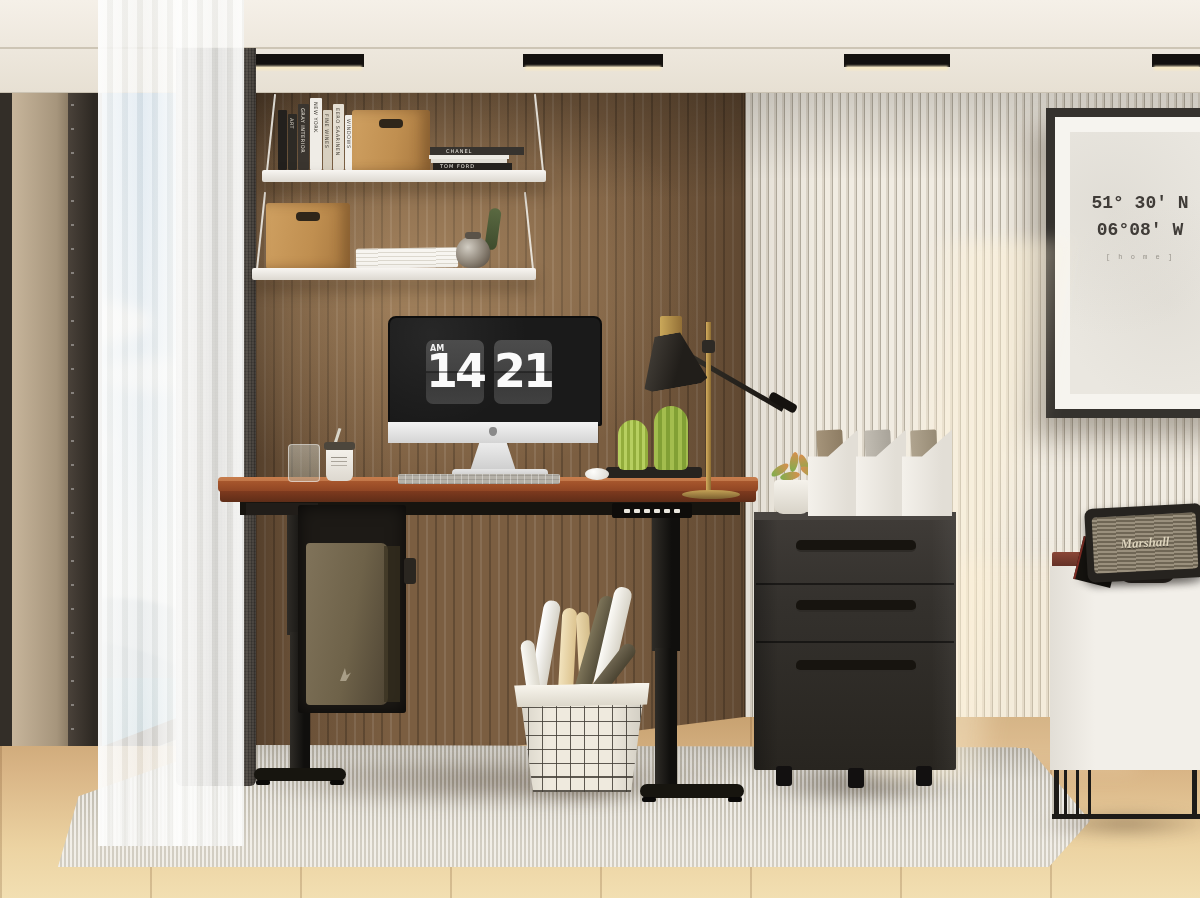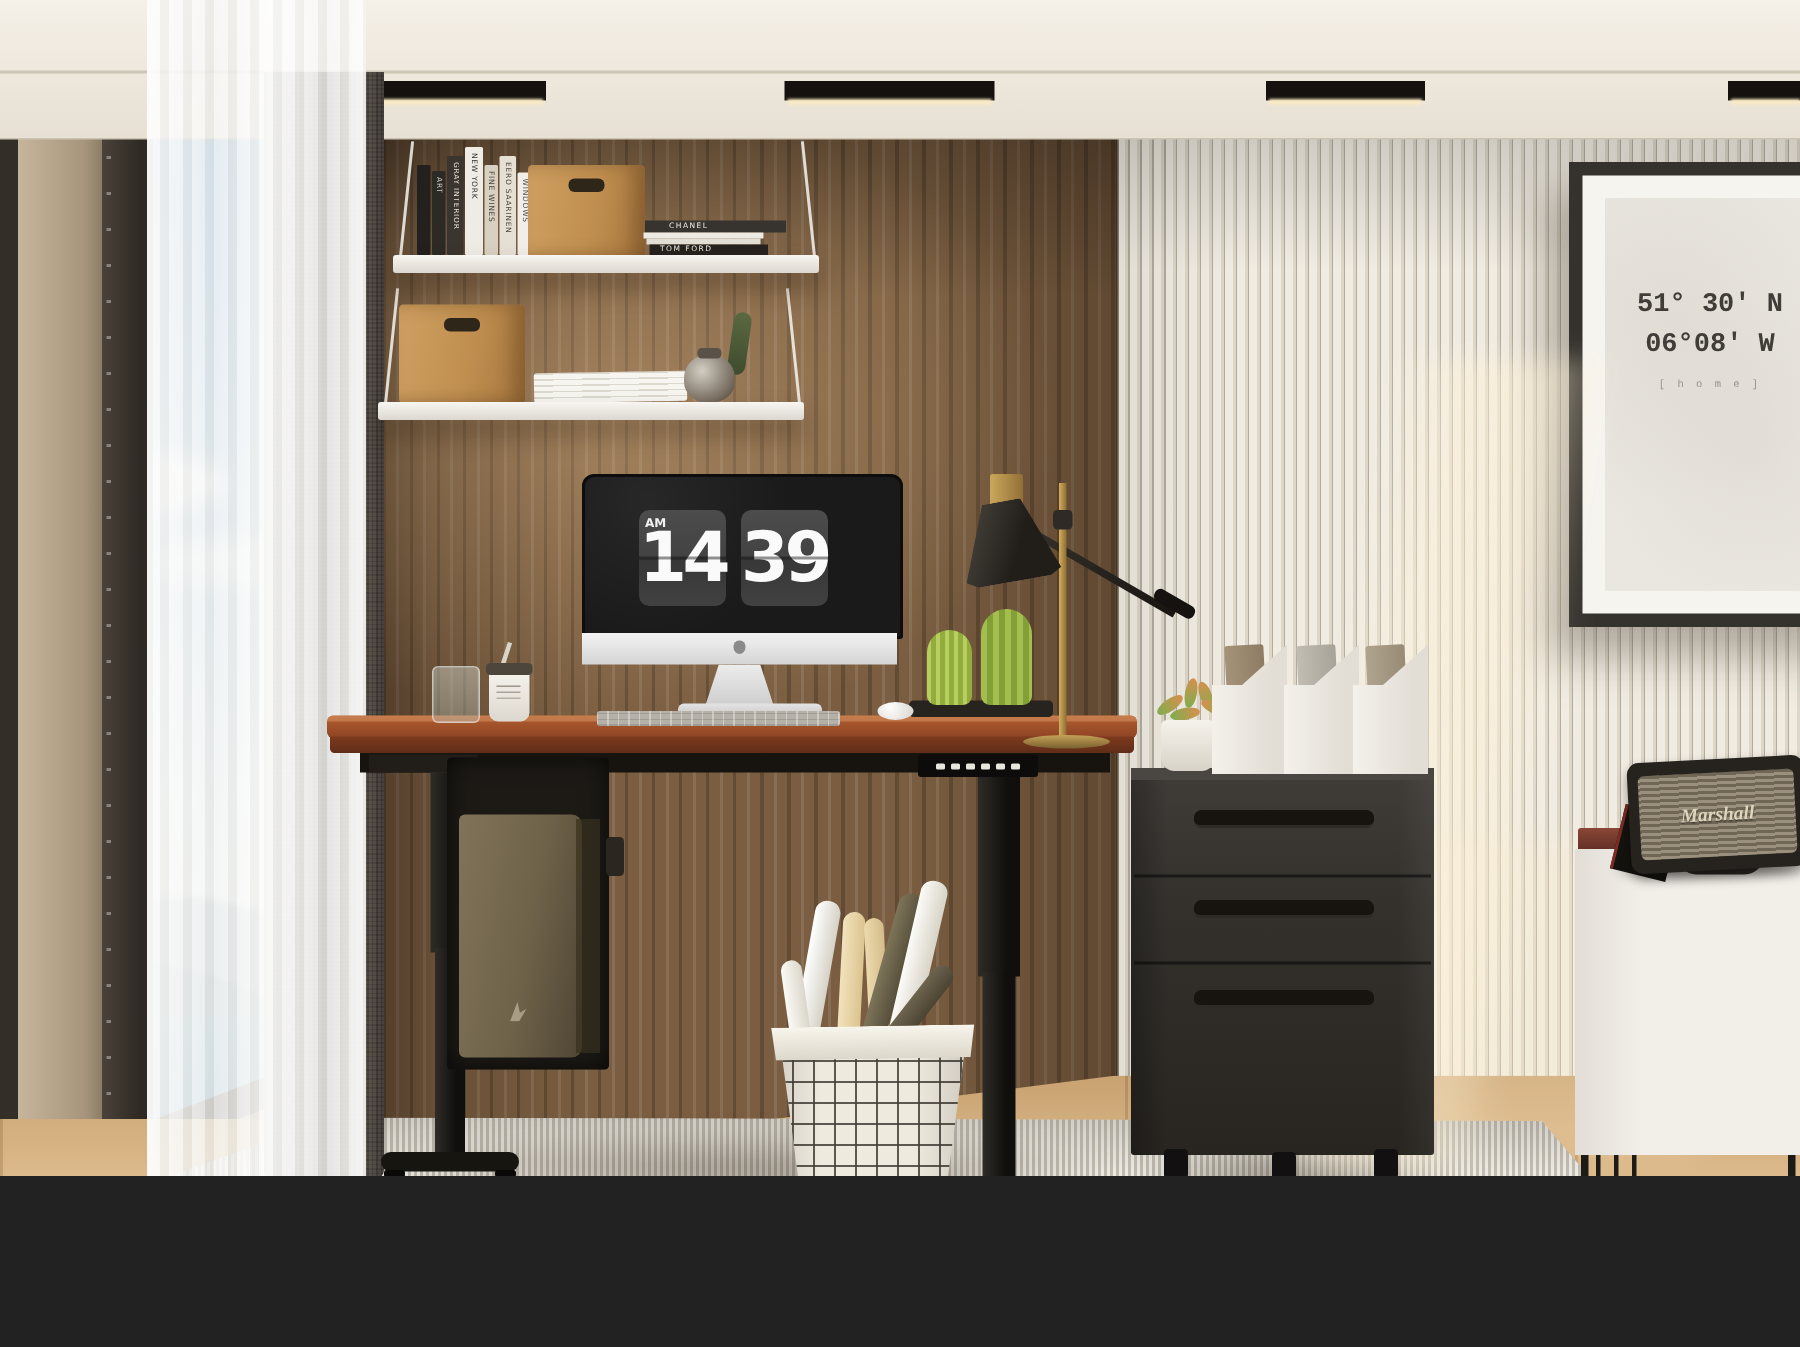--- a/index.html
+++ b/index.html
@@ -1,16 +1,16 @@
 <!DOCTYPE html>
 <html><head>
 <meta charset="utf-8">
 <style>
   html,body{margin:0;padding:0;background:#222}
-  #scene{position:relative;width:1200px;height:784px;overflow:hidden;background:#e8e2d6;font-family:"DejaVu Sans",sans-serif}
+  #scene{position:relative;width:1200px;height:898px;overflow:hidden;background:#e8e2d6;font-family:"DejaVu Sans",sans-serif}
   .abs{position:absolute}
 
   
   #sky{left:0;top:0;width:270px;height:898px;background:linear-gradient(180deg,#5e9dd6 0%,#7fb2e0 22%,#b5d3ec 45%,#dde9f1 60%,#e3ebef 66%)}
   .cloud{background:#fff;border-radius:50%;filter:blur(7px);opacity:.9}
   #cloud1{left:12px;top:300px;width:140px;height:44px}
   #cloud2{left:100px;top:358px;width:110px;height:34px;opacity:.7}
   #cloud3{left:25px;top:432px;width:90px;height:26px;opacity:.55}
   #mountain-far{left:-40px;top:598px;width:280px;height:95px;background:#a9bcc9;border-radius:55% 45% 0 0/100% 85% 0 0;filter:blur(2px)}
   #mountain-near{left:-50px;top:640px;width:250px;height:75px;background:#8fa7b8;border-radius:45% 60% 0 0/90% 80% 0 0;filter:blur(1.5px)}
@@ -448,21 +448,21 @@
   <div class="abs leaf"></div>
   <div class="abs leaf"></div>
   <div class="abs" id="plant-vase"></div>
   <div class="abs" id="cup-straw"></div>
   <div class="abs" id="coffee-cup"></div>
   <div class="abs" id="cup-lid"></div>
 
   <div class="abs" id="imac-screen">
     <span id="clock-am">AM</span>
     <div class="flip-card" id="card-hour">14</div>
-    <div class="flip-card" id="card-min">39</div>
+    <div class="flip-card" id="card-min">21</div>
   </div>
   <div class="abs" id="imac-chin"></div>
   <div class="abs" id="apple-logo"></div>
   <div class="abs" id="imac-neck"></div>
   <div class="abs" id="imac-foot"></div>
   <div class="abs" id="keyboard"></div>
   <div class="abs" id="mouse"></div>
 
   <div class="abs" id="lamp-arm"></div>
   <div class="abs" id="lamp-tip"></div>

